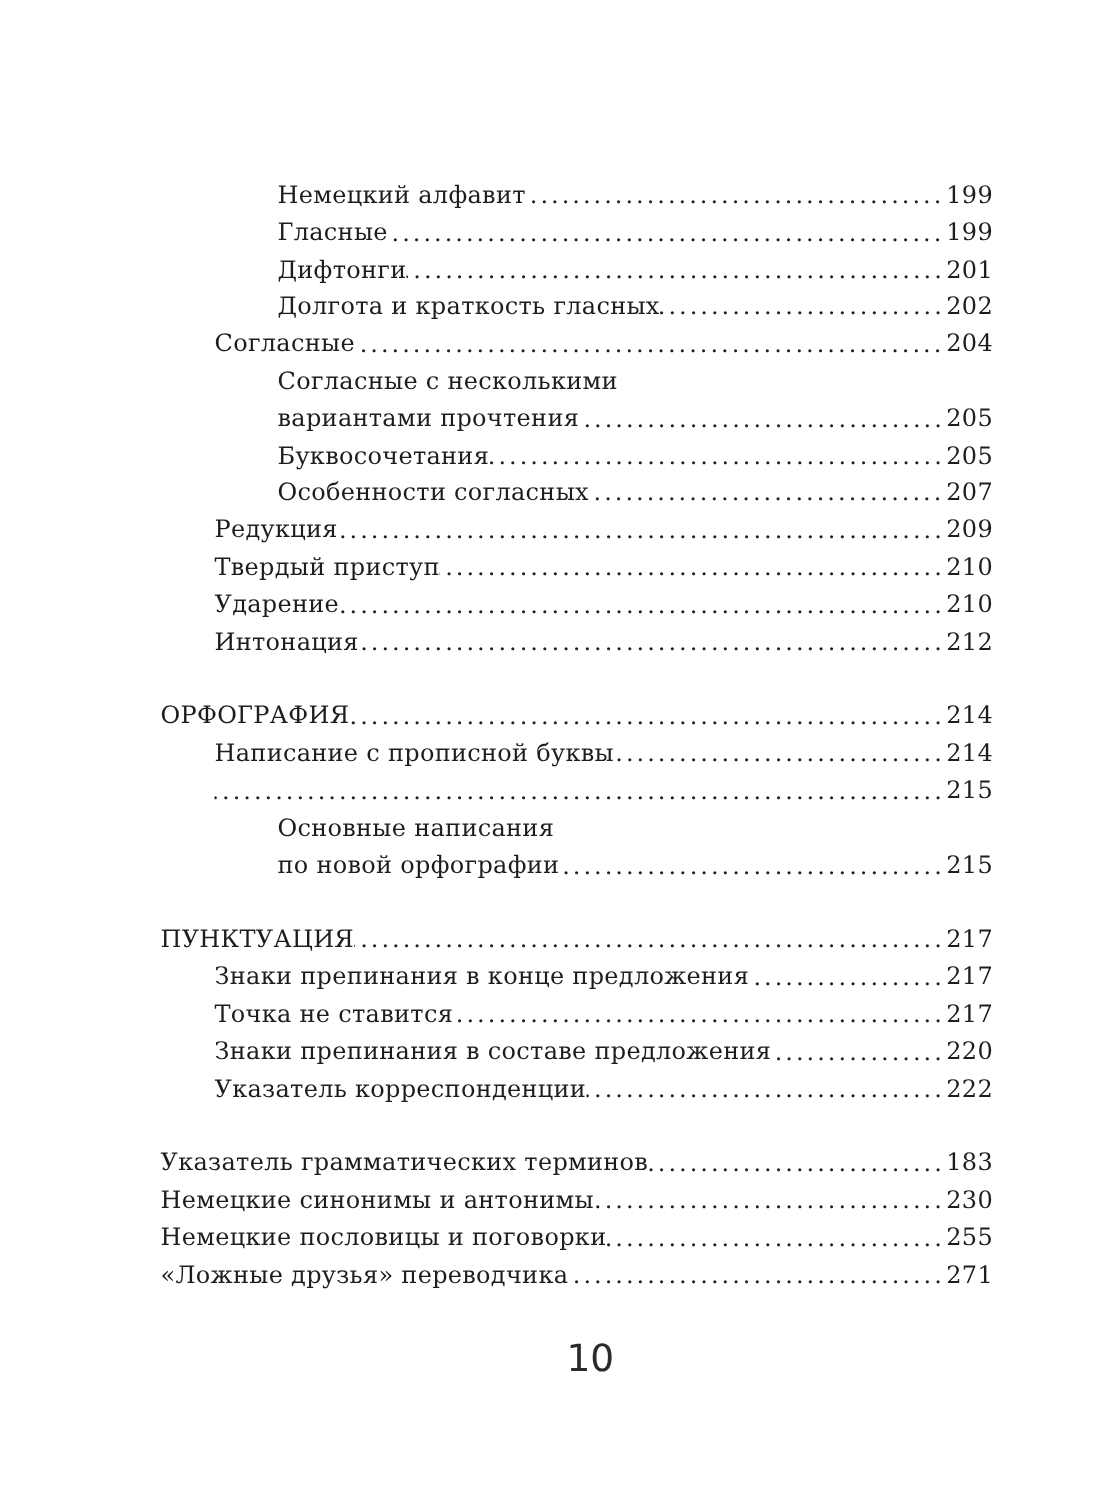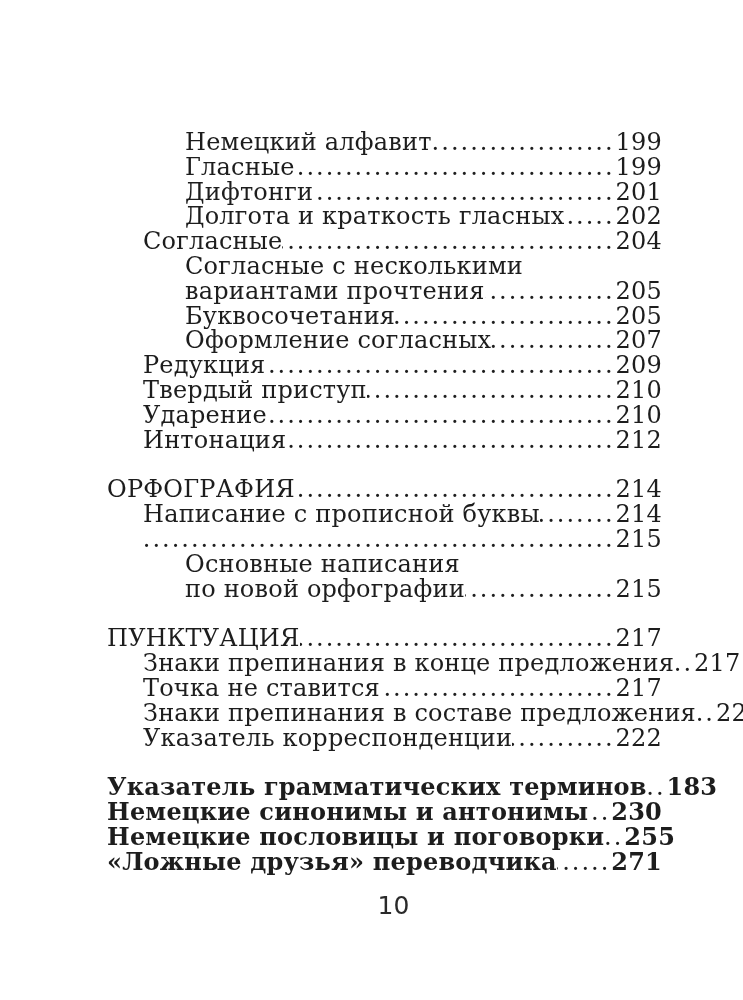--- a/index.html
+++ b/index.html
@@ -10,34 +10,34 @@
   }
   .page {
     position: relative;
     width: 743px; height: 1000px;
     background: #ffffff;
     overflow: hidden;
     color: #1d1d1d;
   }
   .toc {
     position: absolute;
-    left: 107px; top: 130px;
+    left: 107px; top: 118px;
     width: 555px;
-    font-size: 24px;
+    font-size: 16px;
     line-height: 24.8px;
     letter-spacing: 0.2px;
   }
   .row {
     display: flex;
     align-items: baseline;
   }
   .row.sp { margin-top: 25px; justify-content: space-between; }
   .lvl1 { padding-left: 36px; }
   .lvl2 { padding-left: 78px; }
-  .bold .label, .bold .pagenum { font-weight: bold; }
+  .bold .label, .bold .pagenum { font-weight: normal; }
   .label { white-space: nowrap; flex: 0 0 auto; }
   .dots {
     flex: 1 1 auto;
     overflow: hidden;
     white-space: nowrap;
     direction: rtl;
     padding: 0 1px 0 5px;
     min-width: 14px;
   }
   .dots::after {
@@ -94,21 +94,21 @@
       <span class="label">вариантами прочтения</span>
       <span class="dots"></span>
       <span class="pagenum">205</span>
     </div>
     <div class="row lvl2">
       <span class="label">Буквосочетания</span>
       <span class="dots"></span>
       <span class="pagenum">205</span>
     </div>
     <div class="row lvl2">
-      <span class="label">Оформление согласных</span>
+      <span class="label">Особенности согласных</span>
       <span class="dots"></span>
       <span class="pagenum">207</span>
     </div>
     <div class="row lvl1">
       <span class="label">Редукция</span>
       <span class="dots"></span>
       <span class="pagenum">209</span>
     </div>
     <div class="row lvl1">
       <span class="label">Твердый приступ</span>

